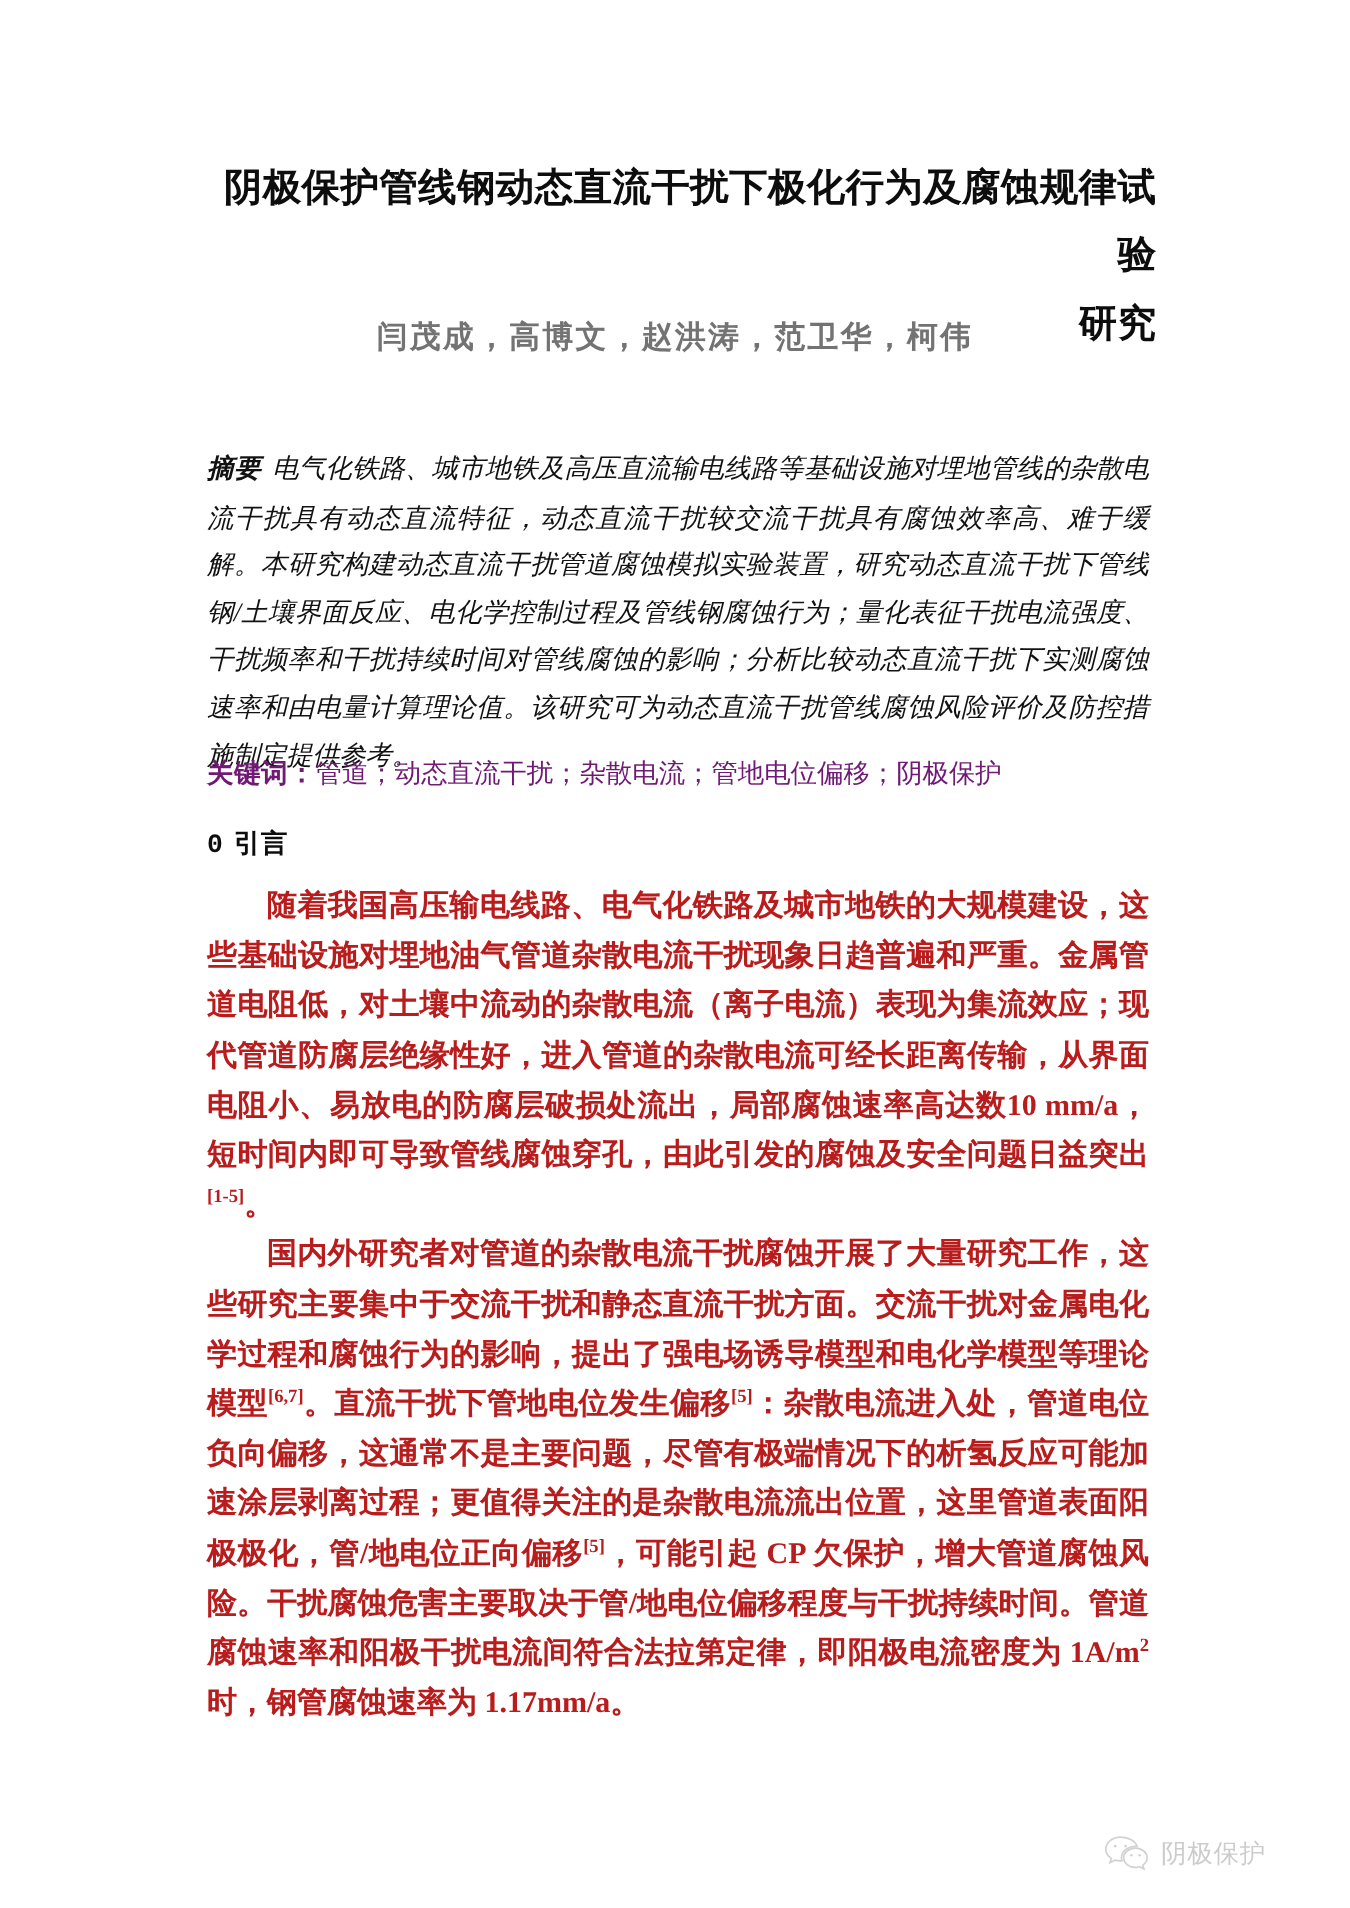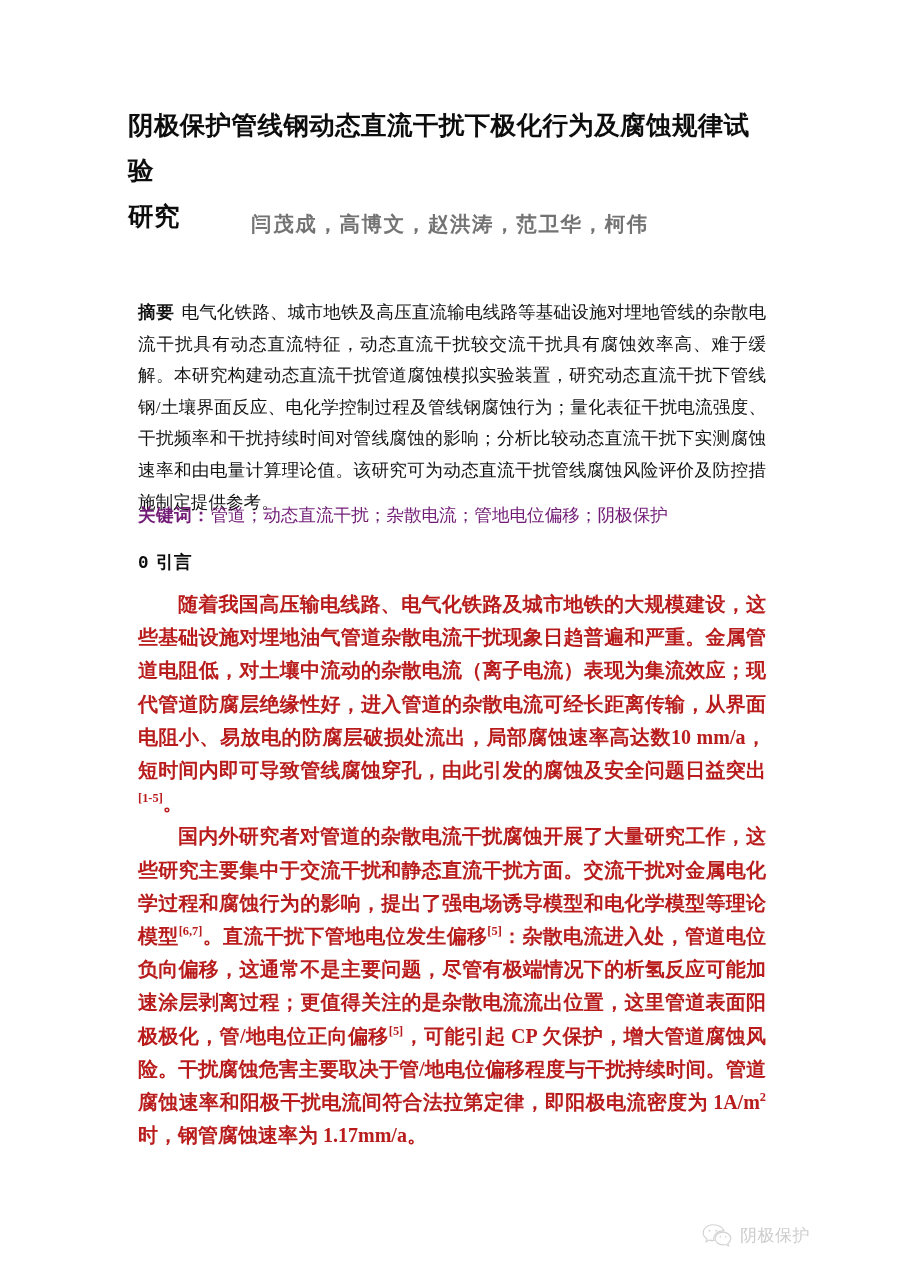--- a/index.html
+++ b/index.html
@@ -14,24 +14,24 @@
     background: #ffffff;
     margin: 0 auto;
     overflow: hidden;
     font-family: "Liberation Serif", "DejaVu Serif", serif;
     color: #101010;
   }
 
   
   .title-block {
     position: absolute;
-    left: 128px;
+    left: 141px;
     top: 103px;
     width: 630px;
-    text-align: left;
+    text-align: right;
   }
   .paper-title {
     font-family: "DejaVu Sans", "Liberation Sans", sans-serif;
     font-size: 25.5px;
     font-weight: 700;
     line-height: 1.78;
     letter-spacing: 0.4px;
     color: #0d0d0d;
     margin: 0;
   }
@@ -67,20 +67,21 @@
   .abstract {
     position: absolute;
     left: 138px;
     top: 297px;
     width: 628px;
     font-size: 17.6px;
     line-height: 31.6px;
     text-align: justify;
     text-justify: inter-ideograph;
     color: #121212;
+    font-style: italic;
   }
   .label-bold {
     font-family: "DejaVu Sans", "Liberation Sans", sans-serif;
     font-weight: 700;
     letter-spacing: 0.5px;
   }
   .abstract .label-bold { margin-right: 7px; }
 
   .keywords {
     position: absolute;
@@ -125,21 +126,21 @@
   sup {
     font-size: 0.62em;
     vertical-align: super;
     line-height: 0;
   }
   .latin { font-family: "Liberation Serif", "DejaVu Serif", serif; }
 
   
   .footer-badge {
     position: absolute;
-    left: 701px;
+    left: 735px;
     top: 1222px;
     display: flex;
     align-items: center;
     gap: 7px;
     opacity: 0.30;
   }
   .wechat-icon { width: 32px; height: 26px; display: block; }
   .badge-label {
     font-family: "DejaVu Sans", "Liberation Sans", sans-serif;
     font-size: 17px;

